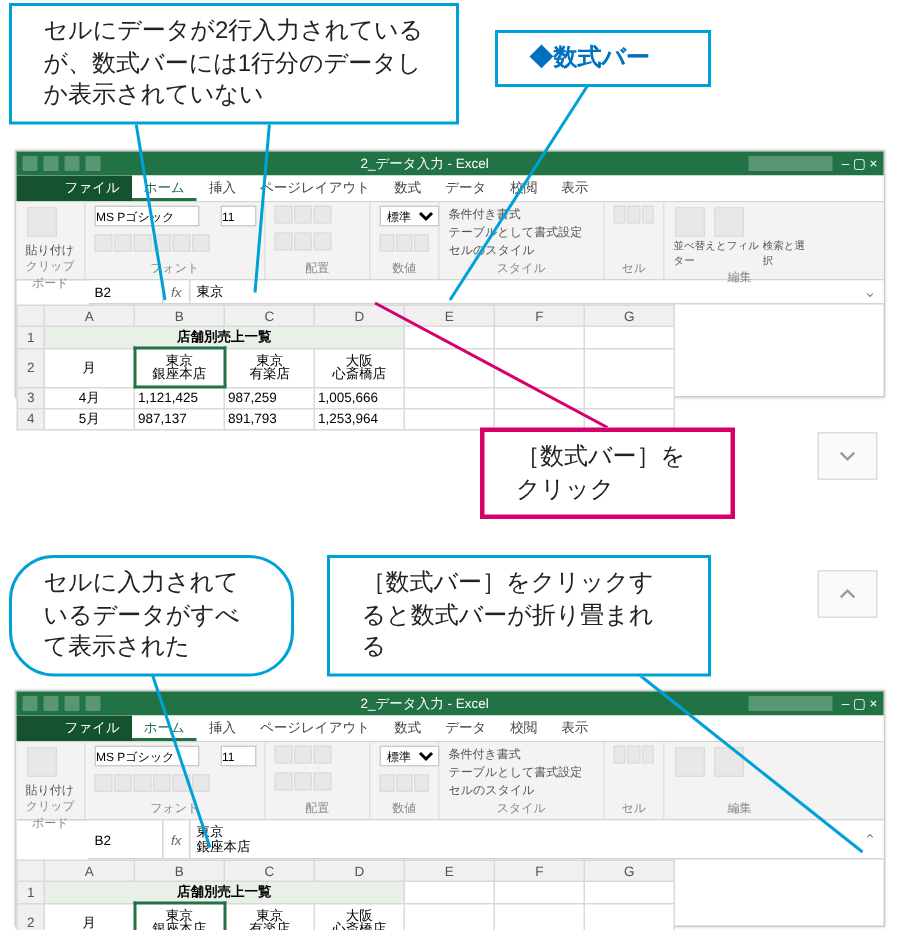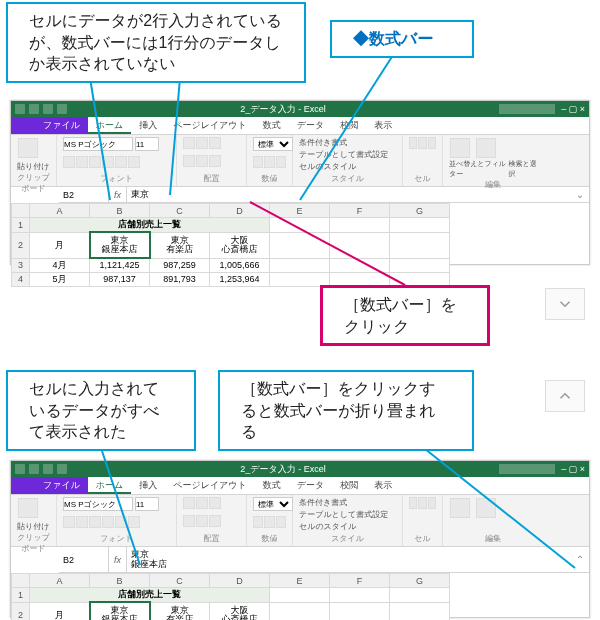--- a/index.html
+++ b/index.html
@@ -12,48 +12,48 @@
 
   
   .excel { position: absolute; left: 10px; width: 580px; background: #fff; border: 1px solid #ccc; box-shadow: 0 0 2px rgba(0,0,0,0.2); }
   .excel .topbar { background: #217346; height: 16px; display: flex; align-items: center; color: #fff; font-size: 9px; padding: 0 4px; }
   .excel .topbar .qat { display: flex; gap: 4px; }
   .excel .topbar .qat span { width: 10px; height: 10px; background: rgba(255,255,255,0.25); border-radius: 1px; }
   .excel .topbar .title { flex: 1; text-align: center; }
   .excel .topbar .user { width: 56px; height: 10px; background: rgba(255,255,255,0.25); margin-right: 6px; }
   .excel .tabs { display: flex; background: #fff; border-bottom: 1px solid #d4d4d4; height: 18px; font-size: 9px; color: #444; }
   .excel .tabs .tab { padding: 2px 8px; }
-  .excel .tabs .tab.file { background: #6d28d9; color: #fff; padding-left: 32px; }
+  .excel .tabs .tab.file { background: #14532d; color: #fff; padding-left: 32px; }
   .excel .tabs .tab.active { color: #217346; border-bottom: 2px solid #217346; }
   .excel .ribbon { display: flex; background: #f3f3f3; border-bottom: 1px solid #d4d4d4; height: 52px; font-size: 8px; color: #555; }
   .ribbon .group { border-right: 1px solid #e0e0e0; padding: 2px 6px; display: flex; flex-direction: column; justify-content: space-between; }
   .ribbon .group .label { text-align: center; font-size: 8px; color: #888; }
   .ribbon .iconbtn { width: 20px; height: 20px; background: #e8e8e8; margin: 1px; display: inline-block; border: 1px solid #ddd; }
-  .ribbon .fontbox { display: flex; gap: 2px; }
+  .ribbon .fontbox { display: flex; gap: 14px; }
   .ribbon select, .ribbon input { font-size: 8px; height: 14px; border: 1px solid #ccc; background: #fff; }
   .ribbon .mini { display: flex; gap: 1px; }
   .ribbon .mini span { width: 12px; height: 12px; background: #e8e8e8; border: 1px solid #ddd; }
 
   .fxrow { display: flex; align-items: stretch; border-bottom: 1px solid #d4d4d4; background: #fff; margin-left: 48px; }
   .fxrow .namebox { width: 50px; border-right: 1px solid #d4d4d4; font-size: 9px; padding: 2px 4px; display: flex; align-items: center; }
   .fxrow .fxicon { width: 18px; border-right: 1px solid #d4d4d4; display: flex; align-items: center; justify-content: center; font-style: italic; font-size: 9px; color: #666; }
   .fxrow .fxbar { flex: 1; font-size: 9px; padding: 2px 4px; display: flex; flex-direction: column; justify-content: center; line-height: 1.1; }
   .fxrow .expand { width: 18px; display: flex; align-items: center; justify-content: center; color: #888; font-size: 10px; cursor: pointer; }
 
   .sheet { display: flex; }
   .sheet table { border-collapse: collapse; font-size: 9px; }
   .sheet th, .sheet td { border: 1px solid #d9d9d9; padding: 0 2px; text-align: center; background: #fff; height: 14px; }
   .sheet th { background: #f0f0f0; color: #555; font-weight: normal; }
   .sheet .rowh { background: #f0f0f0; width: 18px; }
   .sheet .colh { width: 60px; }
   .sheet .sel { border: 2px solid #217346 !important; }
   .sheet .hdr { background: #e8f0e8; font-weight: bold; }
   .sheet .tall td { height: 26px; }
   .sheet .tall .twoline { line-height: 1.0; }
-  .sheet .right { text-align: center; }
+  .sheet .right { text-align: left; }
 
   .chev-box { position: absolute; width: 40px; height: 32px; border: 1px solid #ddd; background: #fafafa; display: flex; align-items: center; justify-content: center; color: #888; }
   .chev-box svg { width: 18px; height: 18px; }
 </style>
 </head>
 <body>
 
 <div class="callout" style="top:2px; left:6px; width:300px;">セルにデータが2行入力されているが、数式バーには1行分のデータしか表示されていない</div>
 <div class="callout" style="top:20px; left:330px; width:144px;"><span class="bluetext">◆数式バー</span></div>
 
@@ -213,21 +213,21 @@
   </div>
 </div>
 
 <div class="callout magenta" style="top:285px; left:320px; width:170px;">［数式バー］をクリック</div>
 <div class="chev-box" style="top:288px; left:545px;">
   <svg viewBox="0 0 24 24">
       <path d="M6 9l6 6 6-6" fill="none" stroke="#999" stroke-width="2"></path>
     </svg>
 </div>
 
-<div class="callout" style="top:370px; left:6px; width:190px;">セルに入力されているデータがすべて表示された</div>
+<div class="callout" style="top:370px; left:6px; width:190px;border-radius:30px;">セルに入力されているデータがすべて表示された</div>
 <div class="callout" style="top:370px; left:218px; width:256px;">［数式バー］をクリックすると数式バーが折り畳まれる</div>
 <div class="chev-box" style="top:380px; left:545px;">
   <svg viewBox="0 0 24 24">
       <path d="M6 15l6-6 6 6" fill="none" stroke="#999" stroke-width="2"></path>
     </svg>
 </div>
 
 <div class="excel" style="top:460px; height:158px;">
   <div class="topbar">
     <div class="qat">

